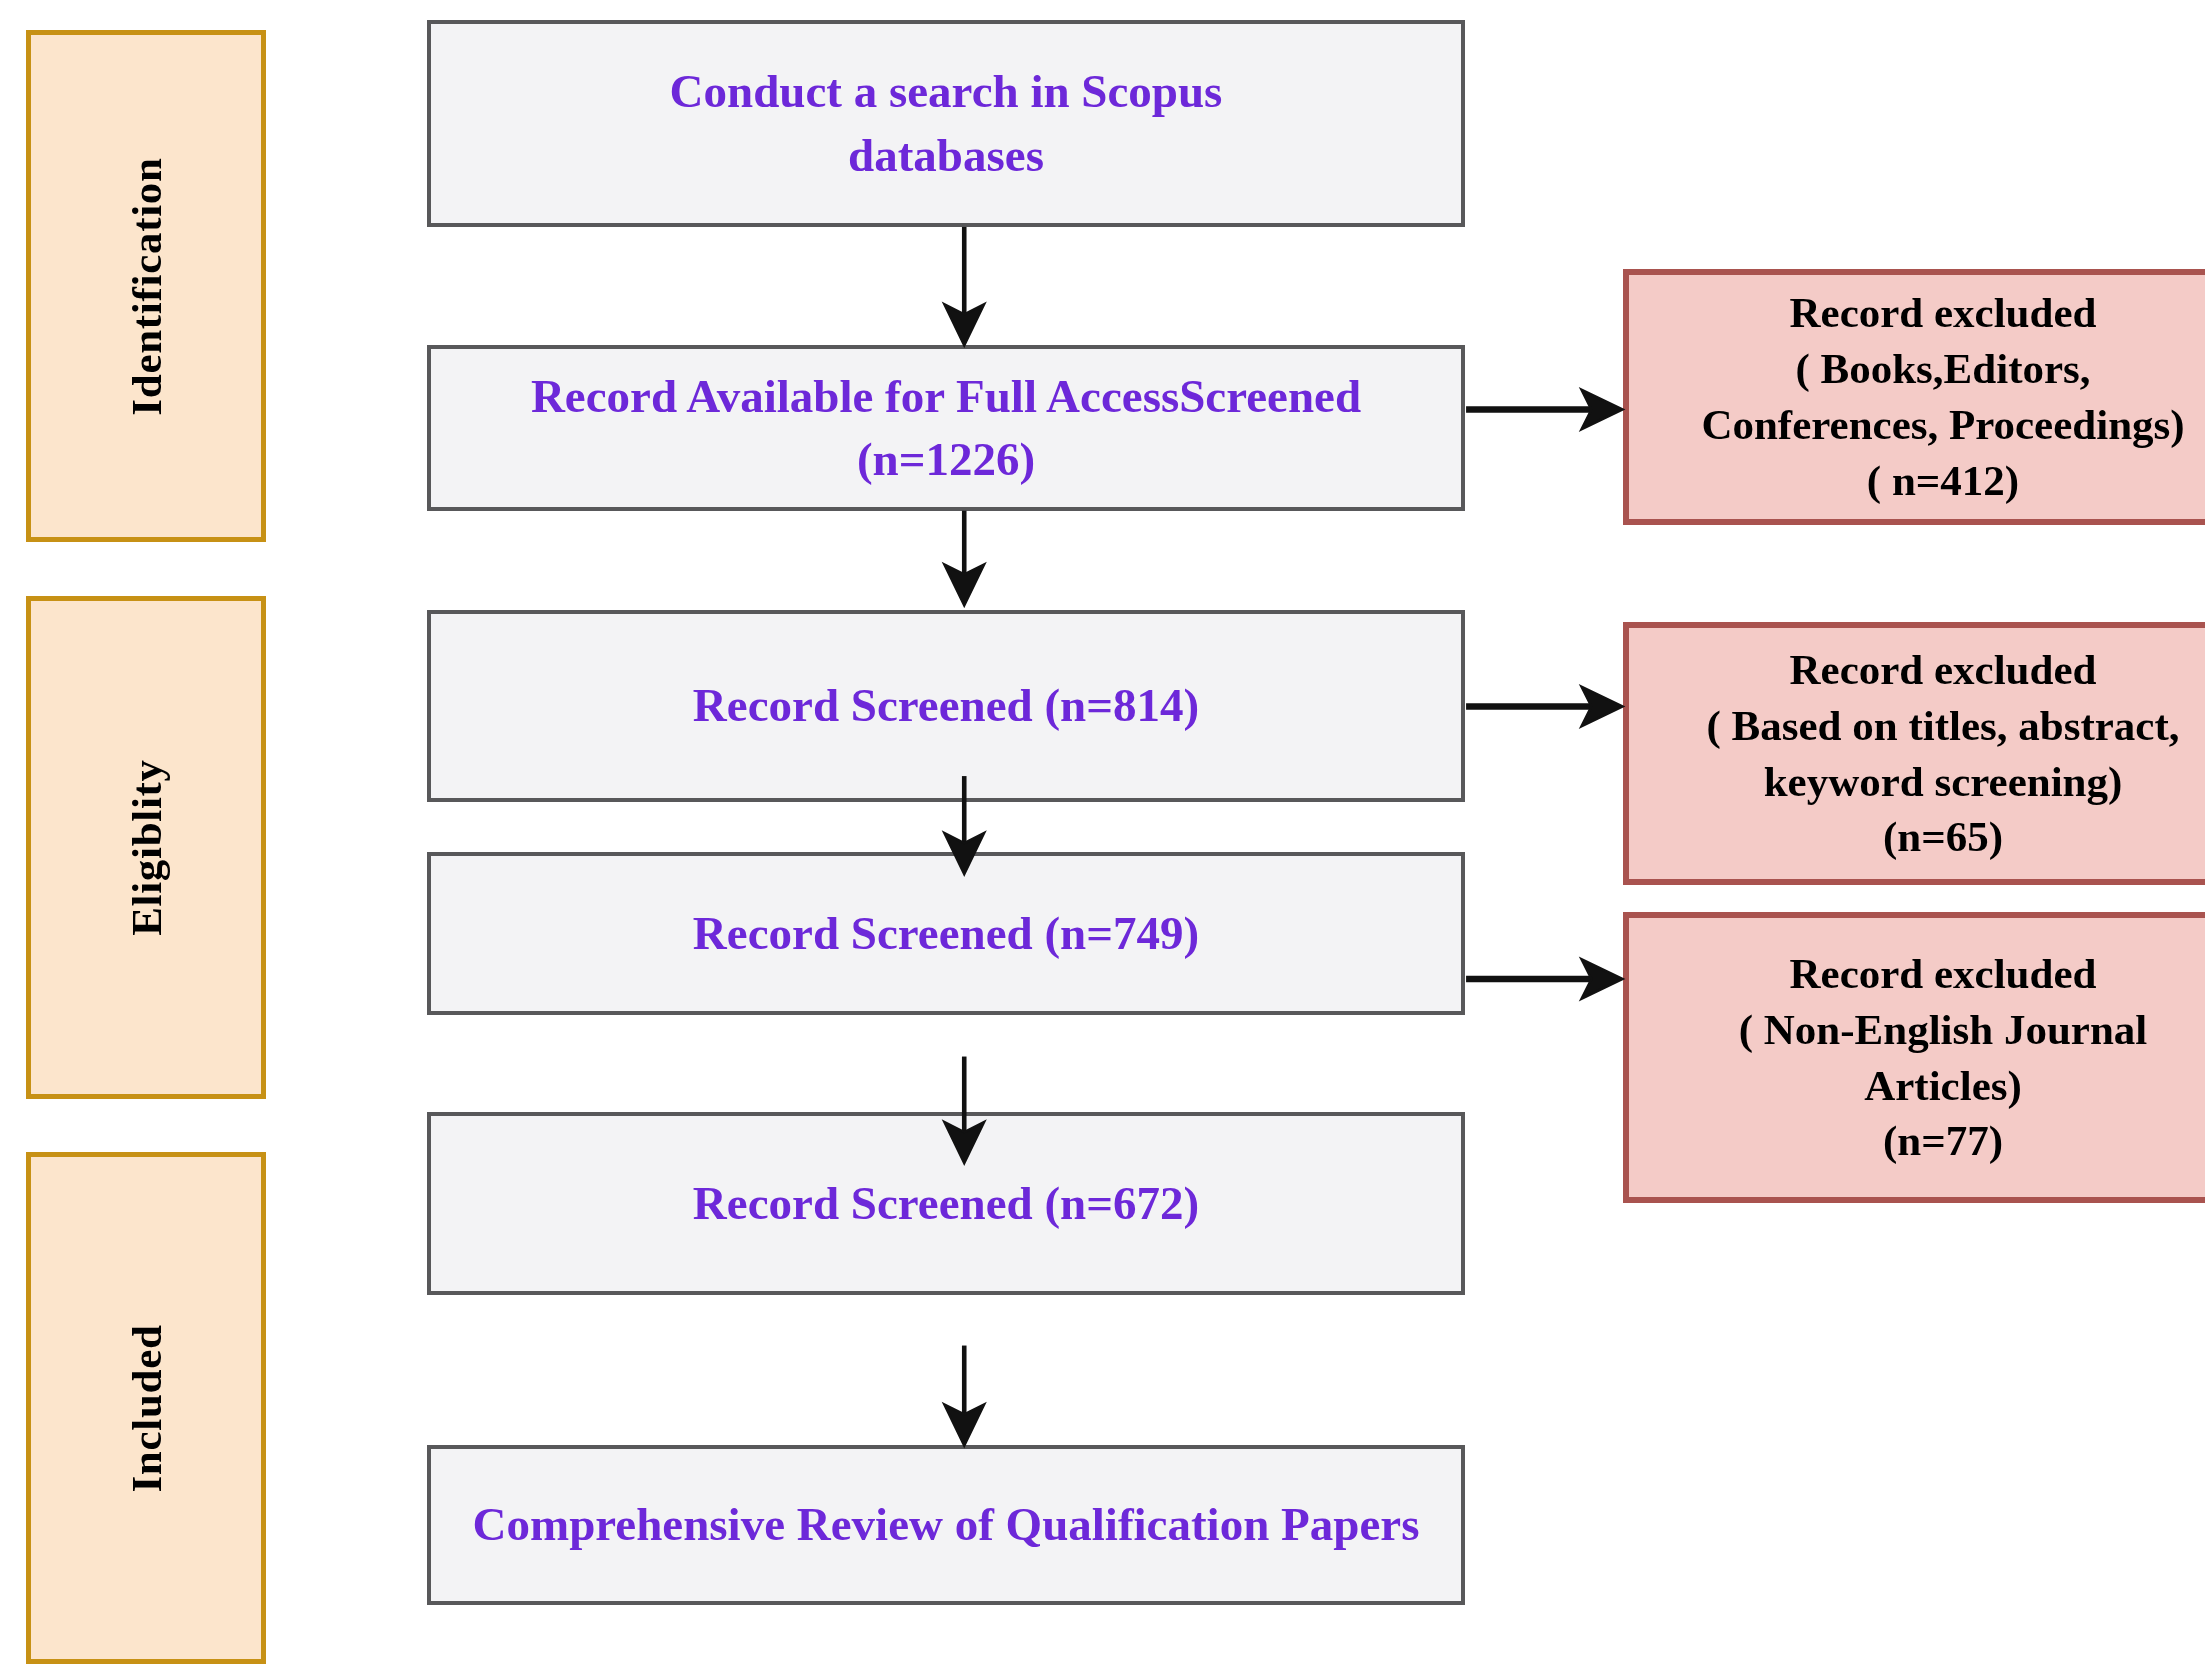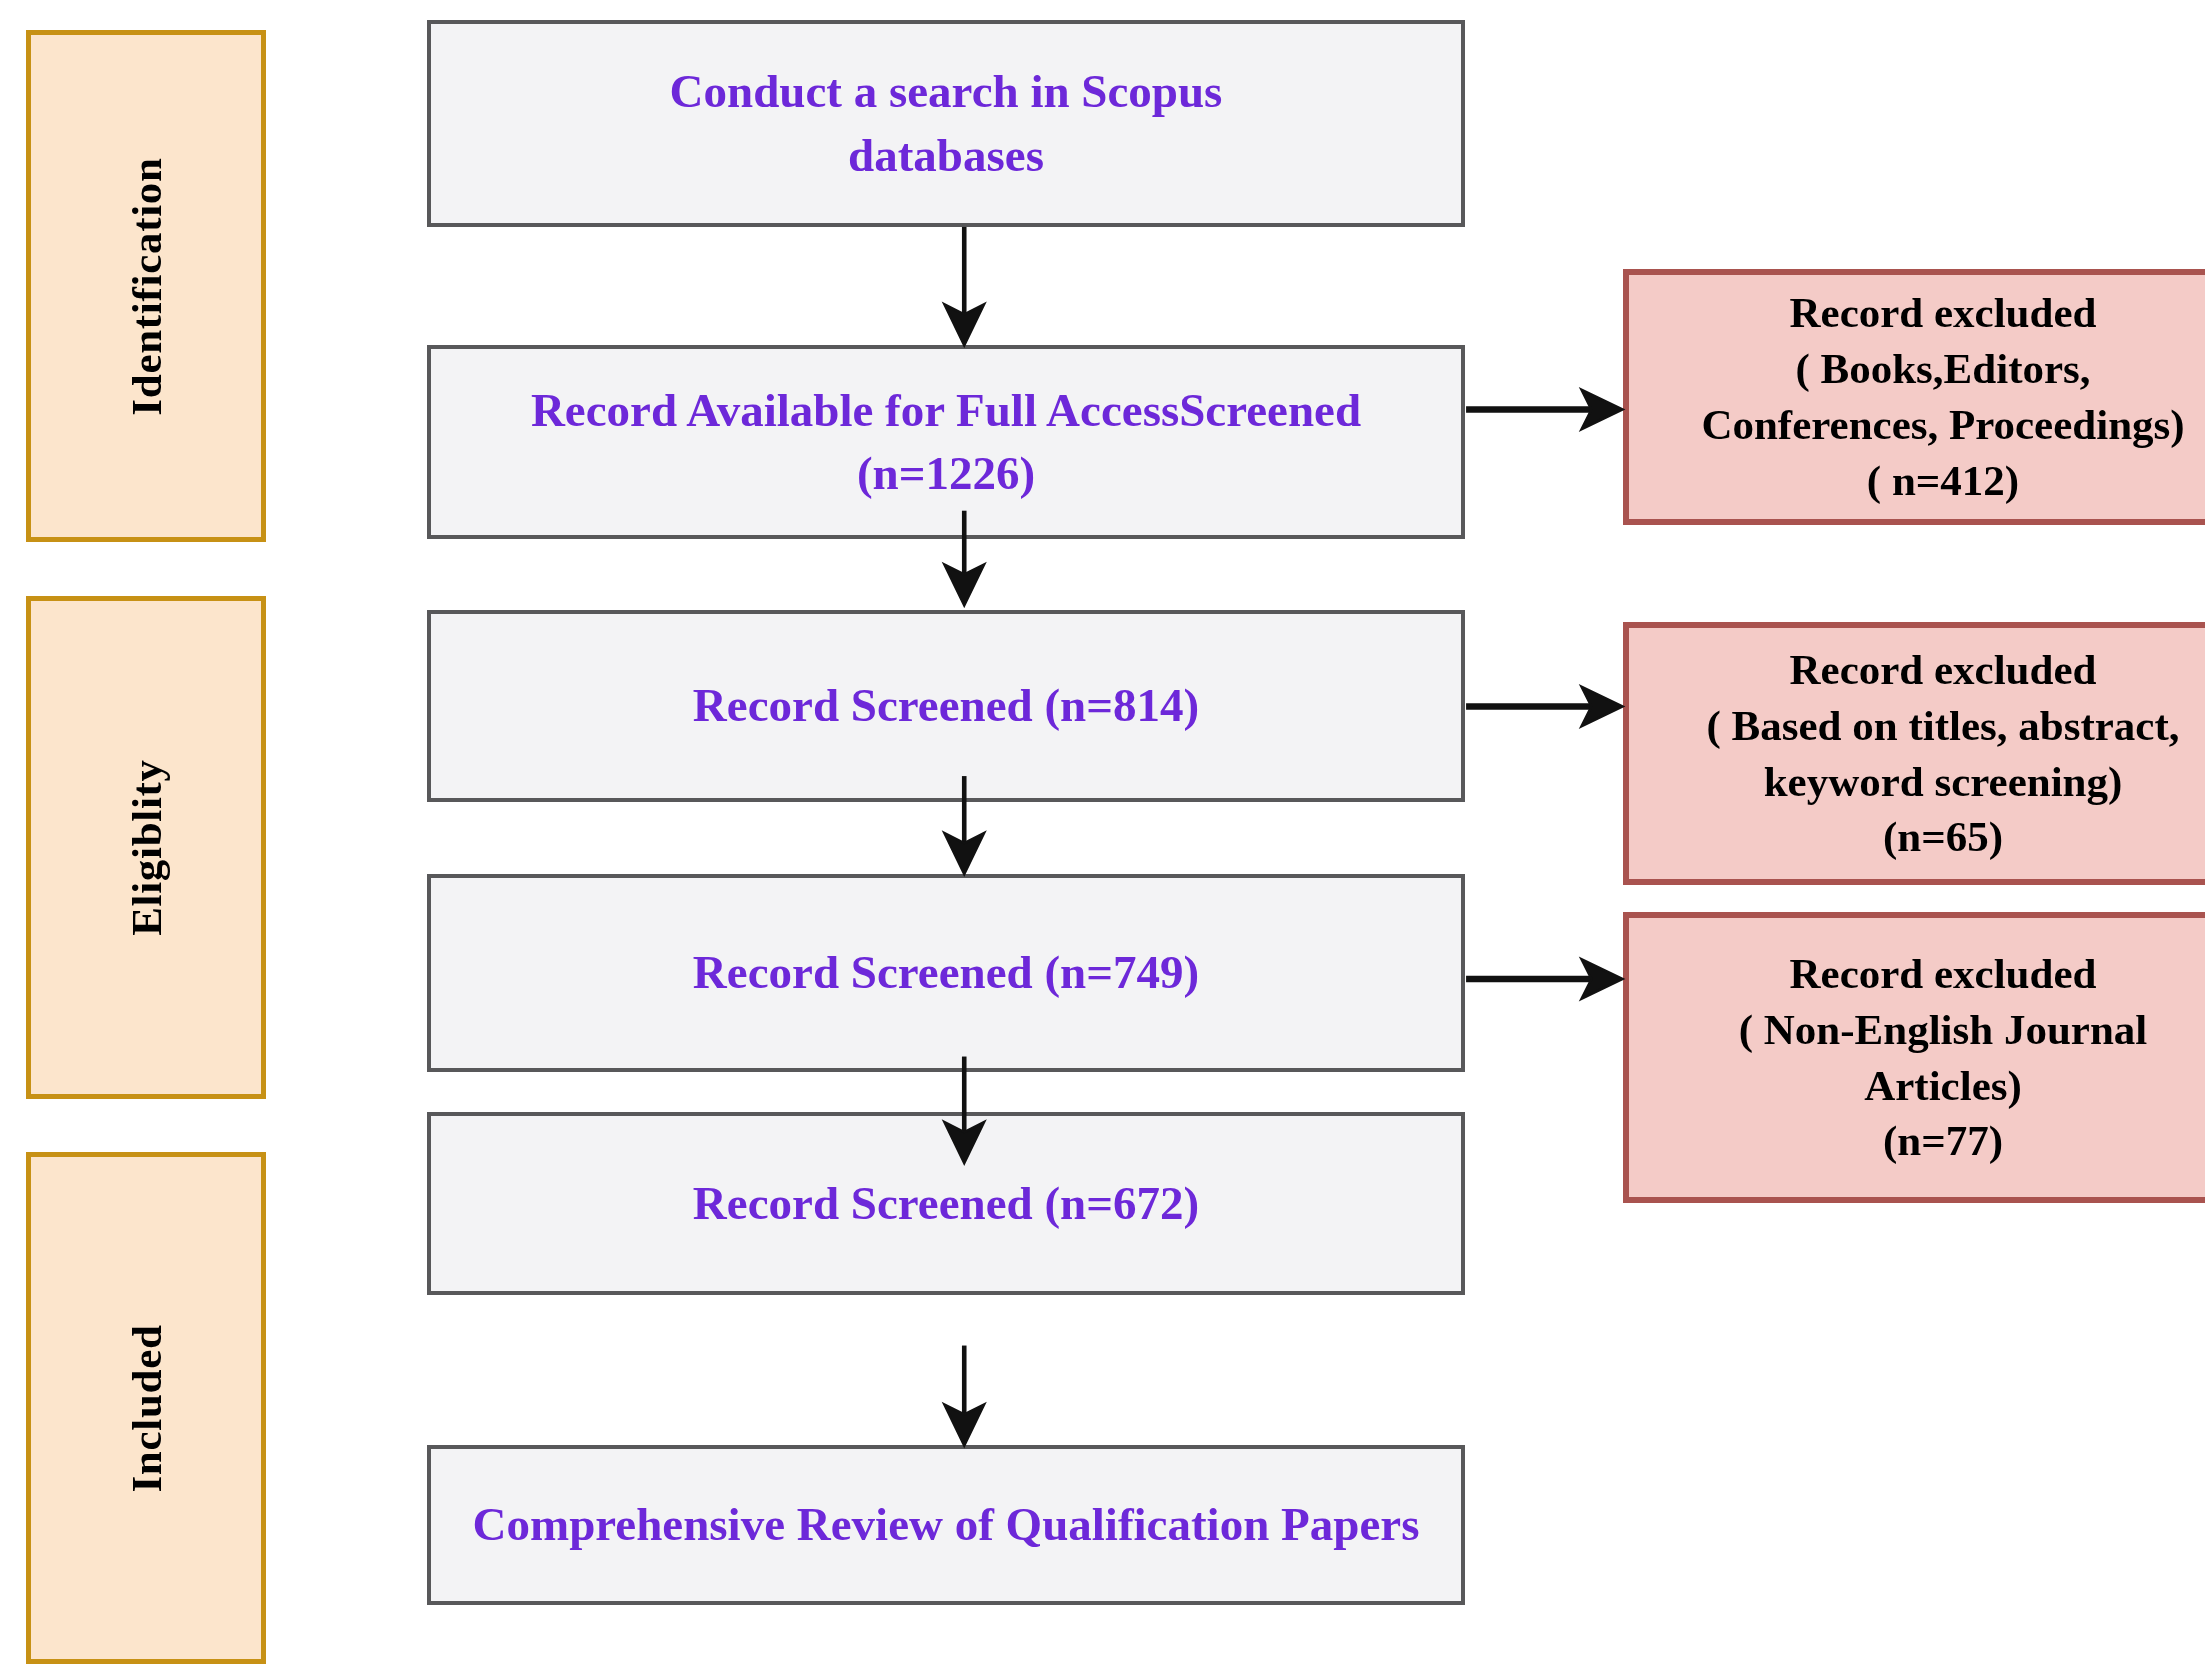--- a/index.html
+++ b/index.html
@@ -59,24 +59,24 @@
   </div>
   <div class="stage-box" style="top:596px;height:503px">
     <span class="stage-label">Eligiblity</span>
   </div>
   <div class="stage-box" style="top:1152px;height:512px">
     <span class="stage-label">Included</span>
   </div>
 
   <div class="flow-box" style="top:20px;height:207px">Conduct a search in Scopus
 databases</div>
-  <div class="flow-box" style="top:345px;height:194px">Record Available for Full AccessScreened
+  <div class="flow-box" style="top:345px;height:166px">Record Available for Full AccessScreened
 (n=1226)</div>
   <div class="flow-box" style="top:610px;height:192px">Record Screened (n=814)</div>
-  <div class="flow-box" style="top:874px;height:198px">Record Screened (n=749)</div>
+  <div class="flow-box" style="top:852px;height:163px">Record Screened (n=749)</div>
   <div class="flow-box" style="top:1112px;height:183px">Record Screened (n=672)</div>
   <div class="flow-box" style="top:1445px;height:160px">Comprehensive Review of Qualification Papers</div>
 
   <div class="excluded-box" style="top:269px;height:256px">Record excluded
 ( Books,Editors,
 Conferences, Proceedings)
 ( n=412)</div>
   <div class="excluded-box" style="top:622px;height:263px">Record excluded
 ( Based on titles, abstract,
 keyword screening)

